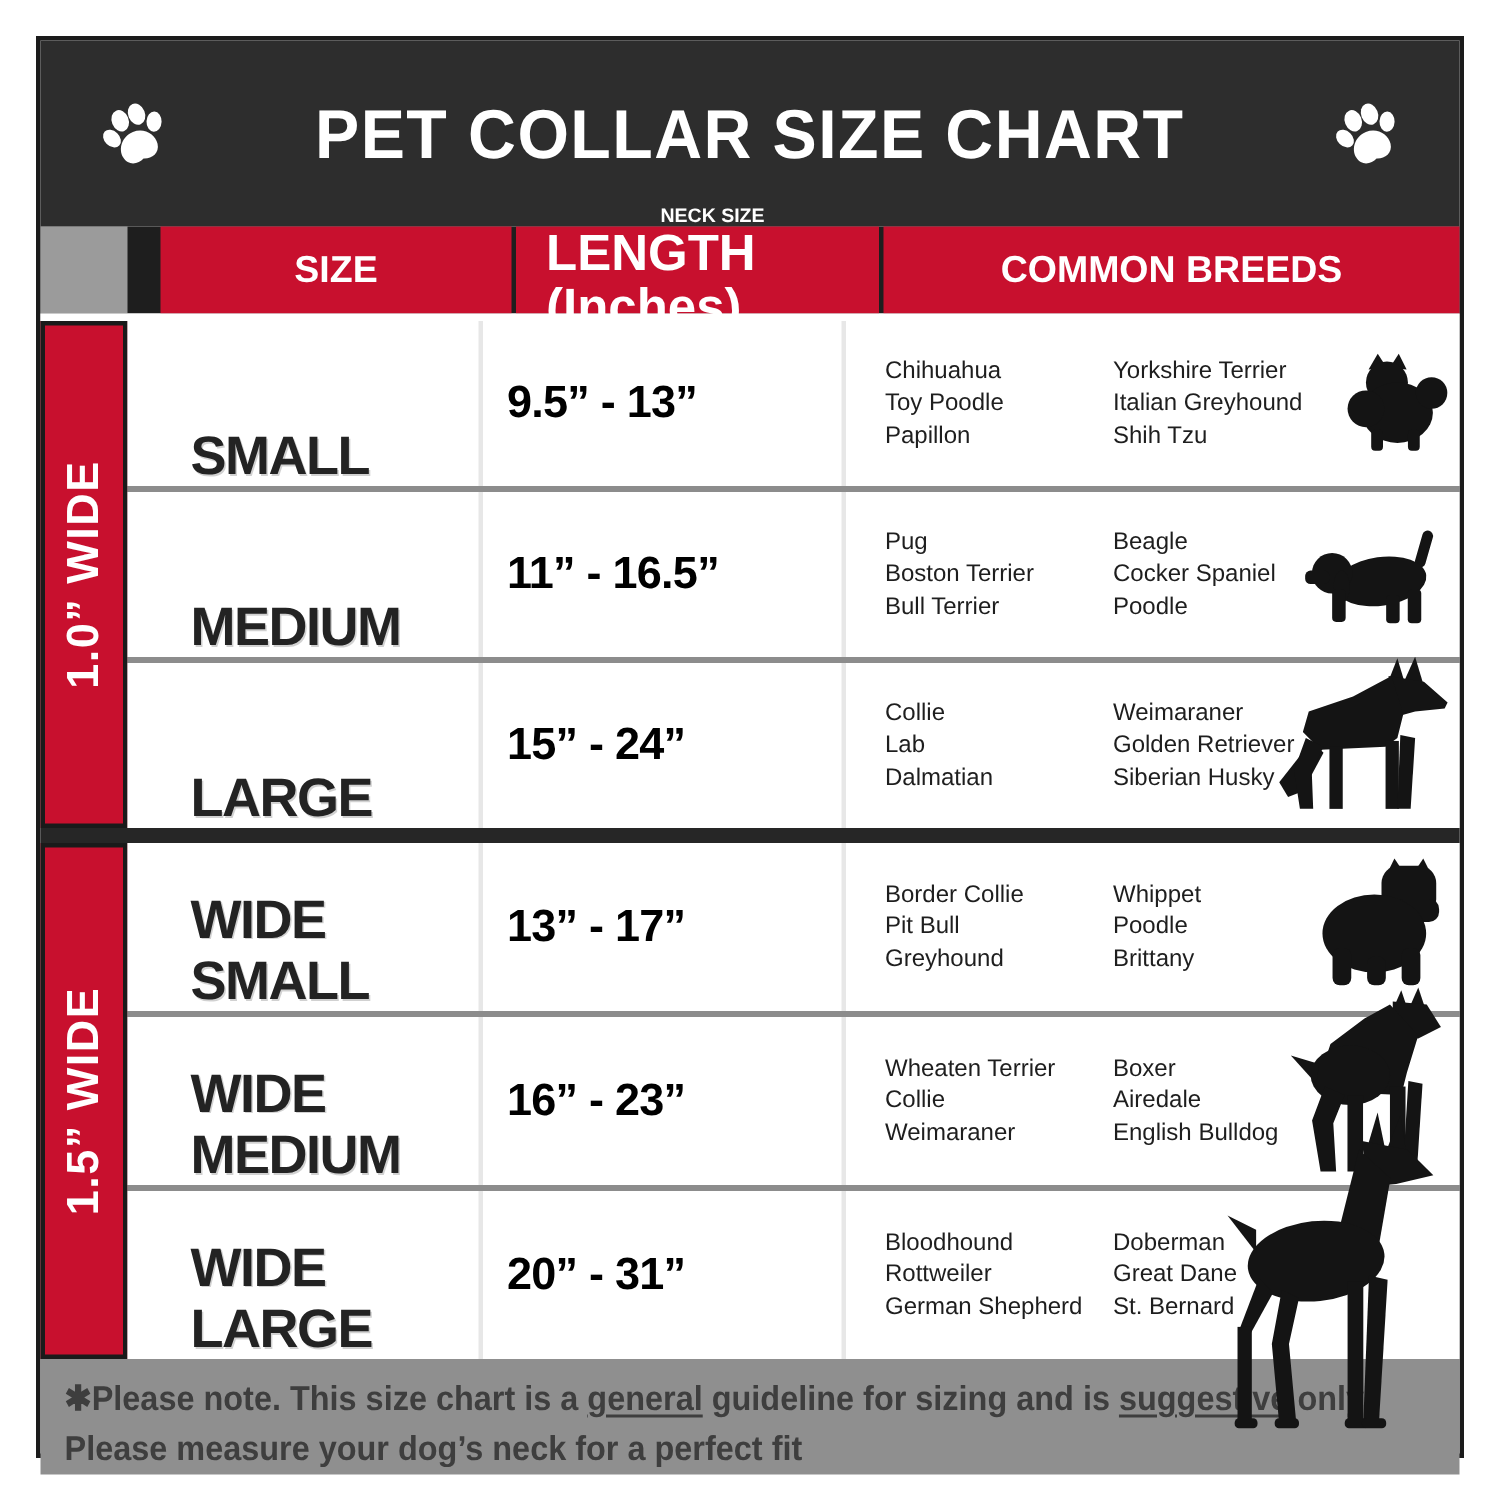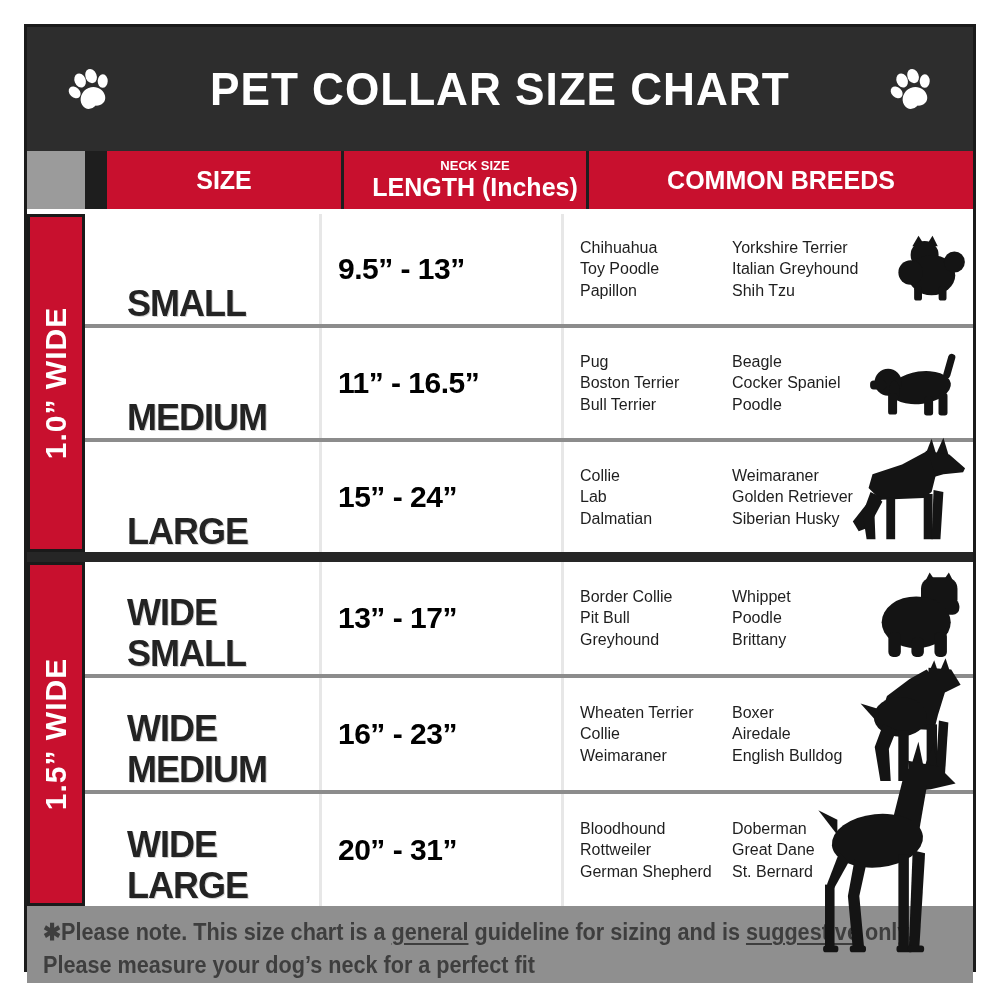--- a/index.html
+++ b/index.html
@@ -16,21 +16,21 @@
   .paw { width: 56px; height: 56px; flex: 0 0 auto; }
 
   
   .thead { height: 58px; background: #1e1e1e; display: flex; gap: 3px; flex: 0 0 auto; }
   .th { background: #c8102e; color: #ffffff; display: flex; flex-direction: column;
         align-items: center; justify-content: center; font-weight: 700; }
   .th-corner { width: 58px; background: #9b9b9b; flex: 0 0 auto; }
   .th-size { width: 234px; font-size: 25px; flex: 0 0 auto; margin-left: 19px; }
   .th-length { width: 242px; flex: 0 0 auto; padding-left: 20px; }
   .th-length .small { font-size: 13px; line-height: 1; margin-bottom: 2px; font-weight: 700; }
-  .th-length .big { font-size: 25px; line-height: 1.05; }
+  .th-length .big { font-size: 34px; line-height: 1.05; }
   .th-breeds { flex: 1 1 auto; font-size: 25px; }
   .thead-gap { height: 5px; background: #ffffff; flex: 0 0 auto; }
 
   
   .tbody { flex: 1 1 auto; display: grid; grid-template-columns: 58px 1fr;
            grid-template-rows: 338px 10px 344px 1fr; }
   .side-bar { background: #c8102e; border: 3px solid #1a1a1a; display: flex;
               align-items: center; justify-content: center; }
   .side-bar span { transform: rotate(-90deg); white-space: nowrap; color: #ffffff;
                    font-size: 30px; font-weight: 700; letter-spacing: 1px; }
@@ -41,21 +41,21 @@
   .sec1 .row { height: 110px; }
   .sec2 .row { height: 112px; }
   .row-divider { height: 4px; background: #8c8c8c; flex: 0 0 auto; }
 
   .cell-size { display: flex; align-items: flex-end; padding-left: 42px; }
   .size-label { font-size: 36px; font-weight: 700; letter-spacing: -1px; color: #232323;
                 line-height: 1.12; width: 175px; text-shadow: 1px 1px 0 rgba(0,0,0,0.18); }
   .cell-length { display: flex; align-items: center; padding-left: 16px; border-left: 3px solid #e7e7e7; }
   .length-value { font-size: 30px; font-weight: 700; letter-spacing: -0.5px; color: #000000; }
   .cell-breeds { border-left: 3px solid #e7e7e7; display: flex; align-items: center;
-                 padding-left: 16px; position: relative; }
+                 padding-left: 26px; position: relative; }
   .breed-col { width: 152px; font-size: 16px; color: #1e1e1e; line-height: 1.34; }
   .breed-col div { white-space: nowrap; }
 
   .dog { position: absolute; right: 4px; z-index: 6; }
   .dog svg { display: block; width: 100%; height: 100%; }
   .dog-1 { width: 80px;  height: 70px;  bottom: 20px; }
   .dog-2 { width: 106px; height: 72px;  bottom: 18px; }
   .dog-3 { width: 128px; height: 118px; bottom: 2px; }
   .dog-4 { width: 96px;  height: 92px;  bottom: 10px; }
   .dog-5 { width: 118px; height: 132px; bottom: 2px; right: 2px; }

